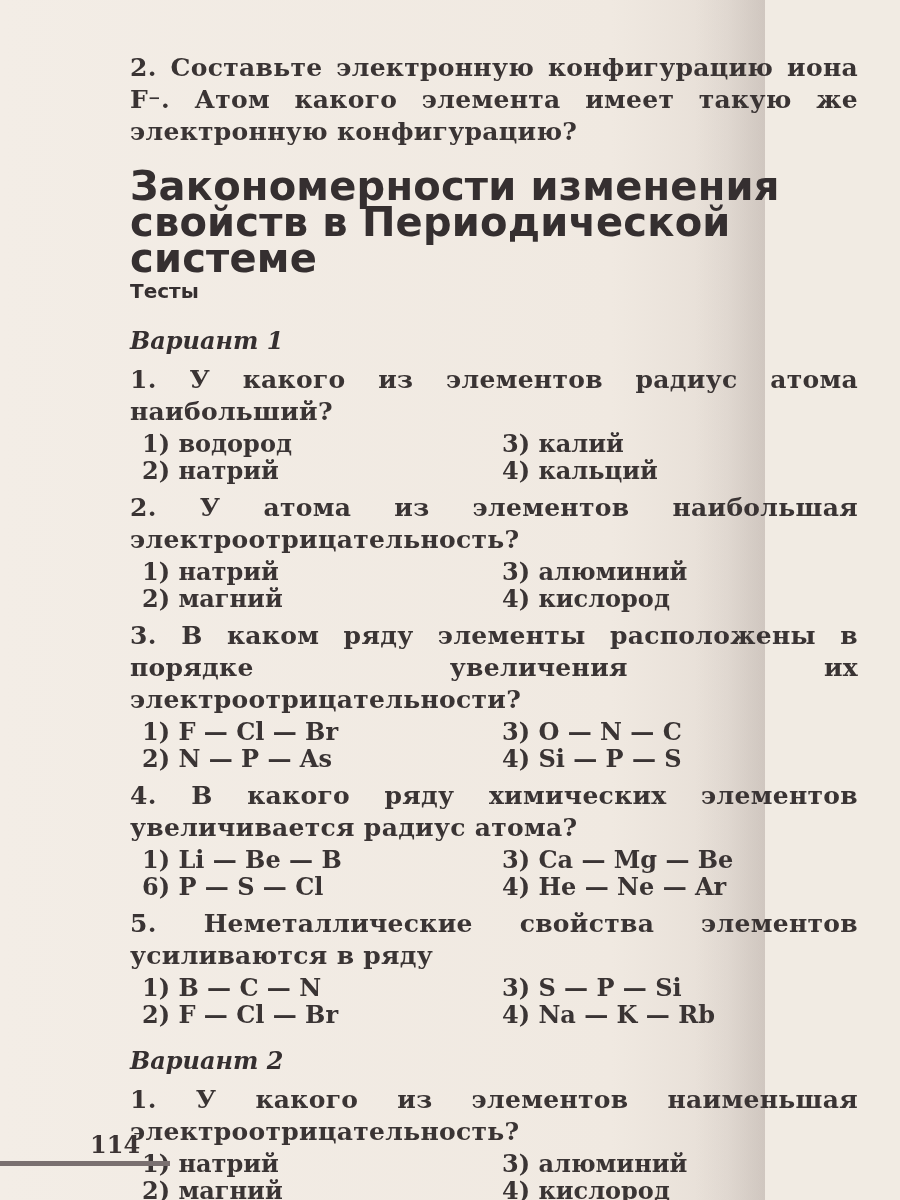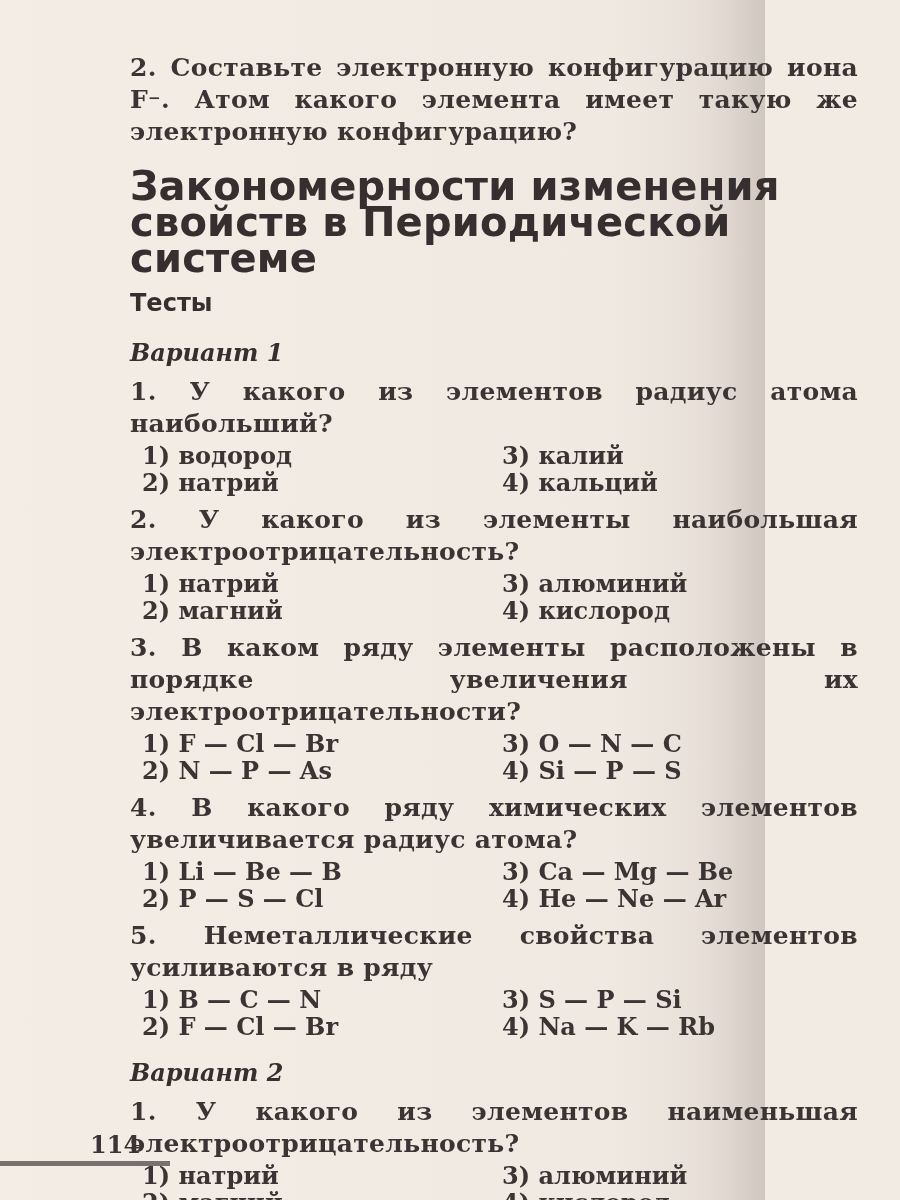--- a/index.html
+++ b/index.html
@@ -27,22 +27,22 @@
   }
   .q .num { font-weight: bold; }
   .sup { font-size: 15px; vertical-align: top; position: relative; top: -2px; }
   .section-title {
     font-family: "DejaVu Sans", "Liberation Sans", sans-serif;
     font-weight: bold; font-size: 40px; line-height: 36px;
     margin-top: 20px; letter-spacing: 0.2px; color: #352f30;
   }
   .subtitle {
     font-family: "DejaVu Sans", "Liberation Sans", sans-serif;
-    font-weight: bold; font-size: 24px; line-height: 30px;
-    margin-top: 12px; color: #352f30;
+    font-weight: bold; font-size: 20px; line-height: 30px;
+    color: #352f30;
   }
   .variant {
     font-style: italic; font-weight: bold; font-size: 24px;
     line-height: 30px; margin-top: 20px; color: #352f30;
   }
   .question { margin-top: 8px; }
   .answers {
     display: grid; grid-template-columns: 360px 360px;
     padding-left: 12px; font-weight: bold; font-size: 24px; line-height: 27px;
     margin-top: 2px;
@@ -79,21 +79,21 @@
       <div class="q"><span>1.</span> <span>У какого из элементов радиус атома наибольший?</span></div>
       <div class="answers">
         <span>1) водород</span>
         <span>3) калий</span>
         <span>2) натрий</span>
         <span>4) кальций</span>
       </div>
     </div>
 
     <div class="question">
-      <div class="q"><span>2.</span> <span>У какого из элементы наибольшая электроотрицательность?</span></div>
+      <div class="q"><span>2.</span> <span>У атома из элементов наибольшая электроотрицательность?</span></div>
       <div class="answers">
         <span>1) натрий</span>
         <span>3) алюминий</span>
         <span>2) магний</span>
         <span>4) кислород</span>
       </div>
     </div>
 
     <div class="question">
       <div class="q"><span>3.</span> <span>В каком ряду элементы расположены в порядке увеличения их электроотрицательности?</span></div>
@@ -103,21 +103,21 @@
         <span>2) N — P — As</span>
         <span>4) Si — P — S</span>
       </div>
     </div>
 
     <div class="question">
       <div class="q"><span>4.</span> <span>В какого ряду химических элементов увеличивается радиус атома?</span></div>
       <div class="answers">
         <span>1) Li — Be — B</span>
         <span>3) Ca — Mg — Be</span>
-        <span>2) P — S — Cl</span>
+        <span>6) P — S — Cl</span>
         <span>4) He — Ne — Ar</span>
       </div>
     </div>
 
     <div class="question">
       <div class="q"><span>5.</span> <span>Неметаллические свойства элементов усиливаются в ряду</span></div>
       <div class="answers">
         <span>1) B — C — N</span>
         <span>3) S — P — Si</span>
         <span>2) F — Cl — Br</span>

